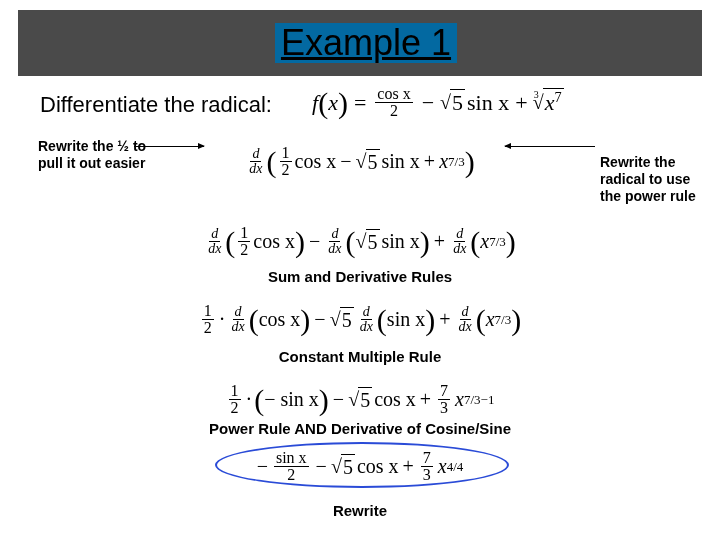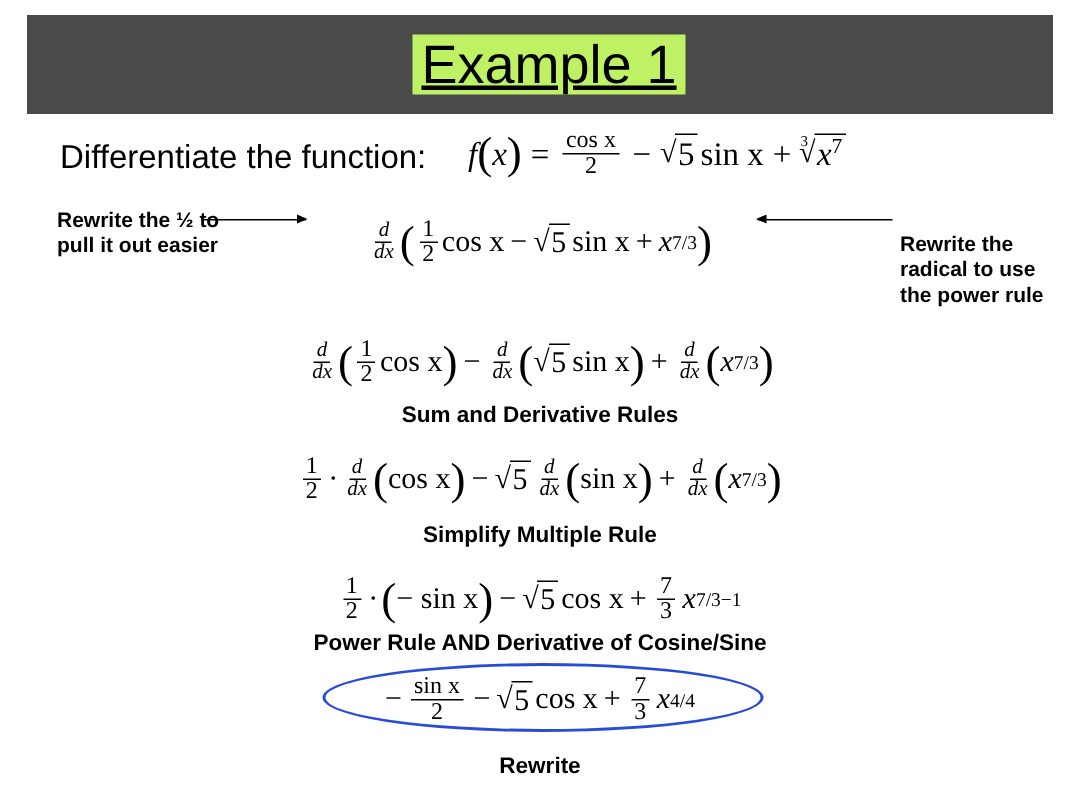--- a/index.html
+++ b/index.html
@@ -20,21 +20,21 @@
     right: 18px;
     height: 66px;
     background: #4a4a4a;
     display: flex;
     align-items: center;
     justify-content: center;
   }
   .title-text {
     font-size: 36px;
     color: #000;
-    background: #bef264;
+    background: #0369a1;
     text-decoration: underline;
     padding: 0 6px;
     line-height: 1.1;
     margin-left: 12px;
   }
   .subtitle {
     position: absolute;
     top: 92px;
     left: 40px;
     font-size: 22px;
@@ -163,21 +163,21 @@
   .inline-row { display: inline-flex; align-items: center; justify-content:center; width:100%; }
   .parens { font-size: 30px; font-family: "Times New Roman", serif; line-height: 0.8; }
 </style>
 </head>
 <body>
 
 <div class="title-bar">
   <span class="title-text">Example 1</span>
 </div>
 
-<div class="subtitle">Differentiate the function:</div>
+<div class="subtitle">Differentiate the radical:</div>
 
 <div class="eq-main">
   <span class="it">f</span>
   <span class="parens">(</span>
   <span class="it">x</span>
   <span class="parens">)</span>
   <span style="margin:0 6px;">=</span>
   <span class="frac">
     <span class="num">cos x</span>
     <span class="den">2</span>
@@ -295,21 +295,21 @@
     <span class="ddx">
         <span class="num">d</span>
         <span class="den">dx</span>
       </span>
     <span class="parens">(</span>
     <span class="it">x</span>
       <span class="sup">7/3</span>
     <span class="parens">)</span>
   </div>
 </div>
-<div class="step-label lbl3">Simplify Multiple Rule</div>
+<div class="step-label lbl3">Constant Multiple Rule</div>
 
 <div class="step-eq eq4">
   <div class="inline-row">
     <span class="frac">
         <span class="num">1</span>
         <span class="den">2</span>
       </span>
     <span style="margin:0 2px;">·</span>
     <span class="parens">(</span>
       <span>− sin x</span>

